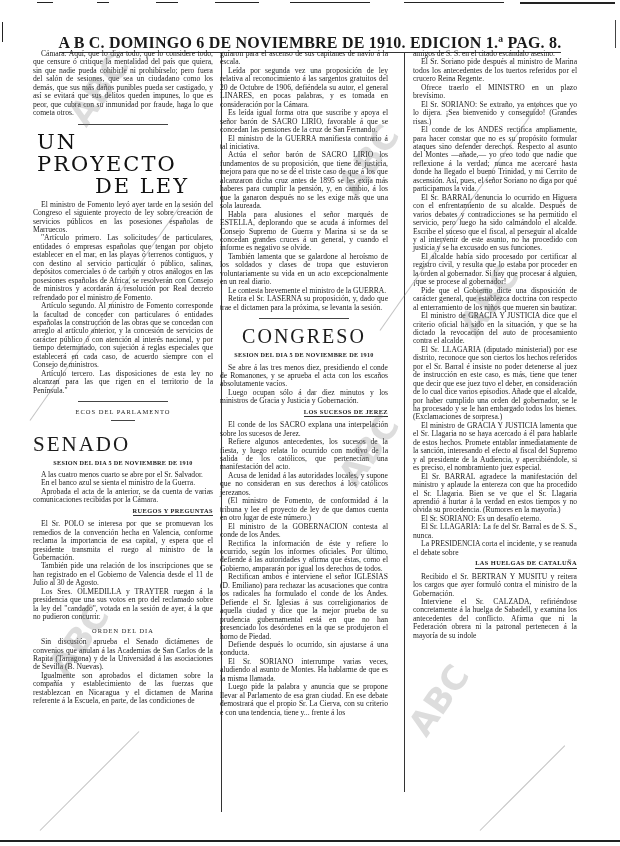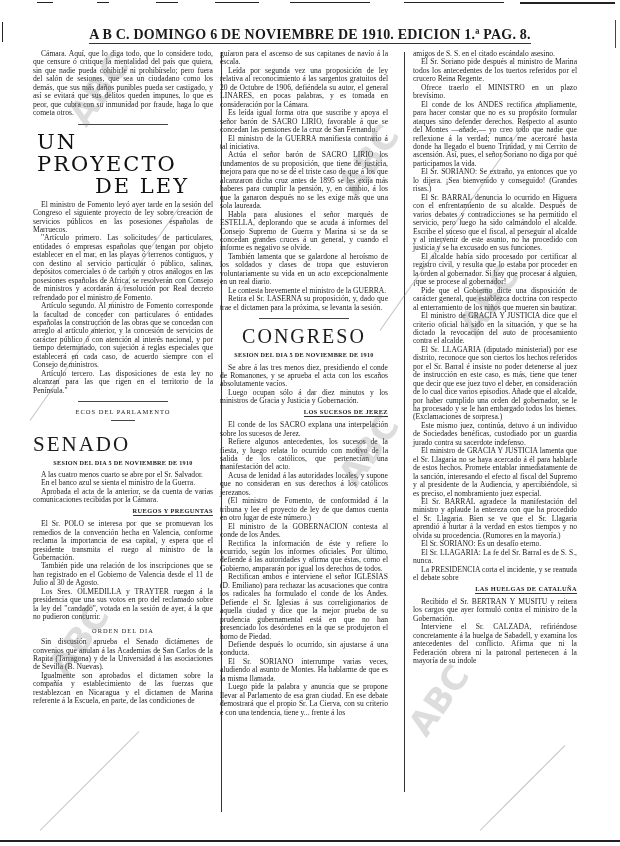--- a/index.html
+++ b/index.html
@@ -5,22 +5,22 @@
   html, body { margin:0; padding:0; }
   body {
     width:620px; height:846px; background:#ffffff; position:relative; overflow:hidden;
     font-family:"DejaVu Serif", serif; color:#1a1a1a;
   }
   .top-rules { position:absolute; top:0; left:0; width:620px; height:6px; }
   .top-rules span { position:absolute; top:2px; height:1px; background:#222; }
   .side-rule-left { position:absolute; left:2px; top:22px; width:1px; height:20px; background:#222; }
   .side-rule-right { position:absolute; right:4px; top:20px; width:1px; height:28px; background:#444; }
   .masthead {
-    position:absolute; top:27px; left:0; width:620px; text-align:center;
-    font-family:"Liberation Serif", serif; font-size:14px; font-weight:bold; letter-spacing:0.2px;
+    position:absolute; top:34px; left:0; width:620px; text-align:center;
+    font-family:"Liberation Serif", serif; font-size:16px; font-weight:bold; letter-spacing:0.2px;
   }
   .masthead span { border-bottom:1px solid #333; padding-bottom:1px; }
   .column {
     position:absolute; top:50px; font-family:"Liberation Serif", serif;
     font-size:7.6px; line-height:8.45px; text-align:justify; color:#1c1c1c;
   }
   .col-left { left:33px; width:180px; }
   .col-mid { left:220px; width:168px; }
   .col-right { left:413px; width:164px; }
   .col-divider { position:absolute; top:52px; width:1px; background:#333; }
@@ -133,28 +133,27 @@
   <p>Rectifican ambos é interviene el señor IGLESIAS (D. Emiliano) para rechazar las acusaciones que contra los radicales ha formulado el conde de los Andes. Defiende el Sr. Iglesias á sus correligionarios de aquella ciudad y dice que la mejor prueba de su prudencia gubernamental está en que no han presenciado los desórdenes en la que se produjeron el horno de Piedad.</p>
   <p>Defiende después lo ocurrido, sin ajustarse á una conducta.</p>
   <p>El Sr. SORIANO interrumpe varias veces, aludiendo al asunto de Montes. Ha hablarme de que es la misma llamada.</p>
   <p>Luego pide la palabra y anuncia que se propone llevar al Parlamento de esa gran ciudad. En ese debate demostrará que el propio Sr. La Cierva, con su criterio e con una tendencia, tiene y... frente á los</p>
 </div>
 
 <div class="column col-right">
   <p class="noindent">amigos de S. S. en el citado escándalo asesino.</p>
   <p>El Sr. Soriano pide después al ministro de Marina todos los antecedentes de los tuertos referidos por el crucero Reina Regente.</p>
   <p>Ofrece traerlo el MINISTRO en un plazo brevísimo.</p>
+  <p>El Sr. SORIANO: Se extraño, ya entonces que yo lo dijera. ¡Sea bienvenido y conseguido! (Grandes risas.)</p>
   <p>El conde de los ANDES rectifica ampliamente, para hacer constar que no es su propósito formular ataques sino defender derechos. Respecto al asunto del Montes —añade,— yo creo todo que nadie que reflexione á la verdad; nunca me acercaré hasta donde ha llegado el bueno Trinidad, y mi Cerrito de ascensión. Así, pues, el señor Soriano no diga por qué participamos la vida.</p>
-  <p>El Sr. SORIANO: Se extraño, ya entonces que yo lo dijera. ¡Sea bienvenido y conseguido! (Grandes risas.)</p>
   <p>El Sr. BARRAL denuncia lo ocurrido en Higuera con el enfrentamiento de su alcalde. Después de varios debates y contradicciones se ha permitido el servicio, pero luego ha sido calmándolo el alcalde. Escribe el suceso que el fiscal, al perseguir al alcalde y al intervenir de este asunto, no ha procedido con justicia y se ha excusado en sus funciones.</p>
   <p>El alcalde había sido procesado por certificar al registro civil, y resulta que lo estaba por proceder en la orden al gobernador. Si hay que procesar á alguien, ¡que se procese al gobernador!</p>
   <p>Pide que el Gobierno dicte una disposición de carácter general, que establezca doctrina con respecto al enterramiento de los niños que mueren sin bautizar.</p>
   <p>El ministro de GRACIA Y JUSTICIA dice que el criterio oficial ha sido en la situación, y que se ha dictado la revocación del auto de procesamiento contra el alcalde.</p>
   <p>El Sr. LLAGARIA (diputado ministerial) por ese distrito, reconoce que son ciertos los hechos referidos por el Sr. Barral é insiste no poder detenerse al juez de instrucción en este caso, es más, tiene que tener que decir que ese juez tuvo el deber, en consideración de lo cual dice varios episodios. Añade que el alcalde, por haber cumplido una orden del gobernador, se le ha procesado y se le han embargado todos los bienes. (Exclamaciones de sorpresa.)</p>
-  <p>Este mismo juez, continúa, detuvo á un individuo de Sociedades benéficas, custodiado por un guardia jurado contra su sacerdote indefenso.</p>
   <p>El ministro de GRACIA Y JUSTICIA lamenta que el Sr. Llagaria no se haya acercado á él para hablarle de estos hechos. Promete entablar inmediatamente de la sanción, interesando el efecto al fiscal del Supremo y al presidente de la Audiencia, y apercibiéndole, si es preciso, el nombramiento juez especial.</p>
   <p>El Sr. BARRAL agradece la manifestación del ministro y aplaude la entereza con que ha procedido el Sr. Llagaria. Bien se ve que el Sr. Llagaria aprendió á hurtar á la verdad en estos tiempos y no olvida su procedencia. (Rumores en la mayoría.)</p>
   <p>El Sr. SORIANO: Es un desafío eterno.</p>
   <p>El Sr. LLAGARIA: La fe del Sr. Barral es de S. S., nunca.</p>
   <p>La PRESIDENCIA corta el incidente, y se reanuda el debate sobre</p>
 
   <div class="subhead-right">LAS HUELGAS DE CATALUÑA</div>
   <div class="clear"></div>
   <p>Recibido el Sr. BERTRAN Y MUSITU y reitera los cargos que ayer formuló contra el ministro de la Gobernación.</p>
   <p>Interviene el Sr. CALZADA, refiriéndose concretamente á la huelga de Sabadell, y examina los antecedentes del conflicto. Afirma que ni la Federación obrera ni la patronal pertenecen á la mayoría de su indole</p>

